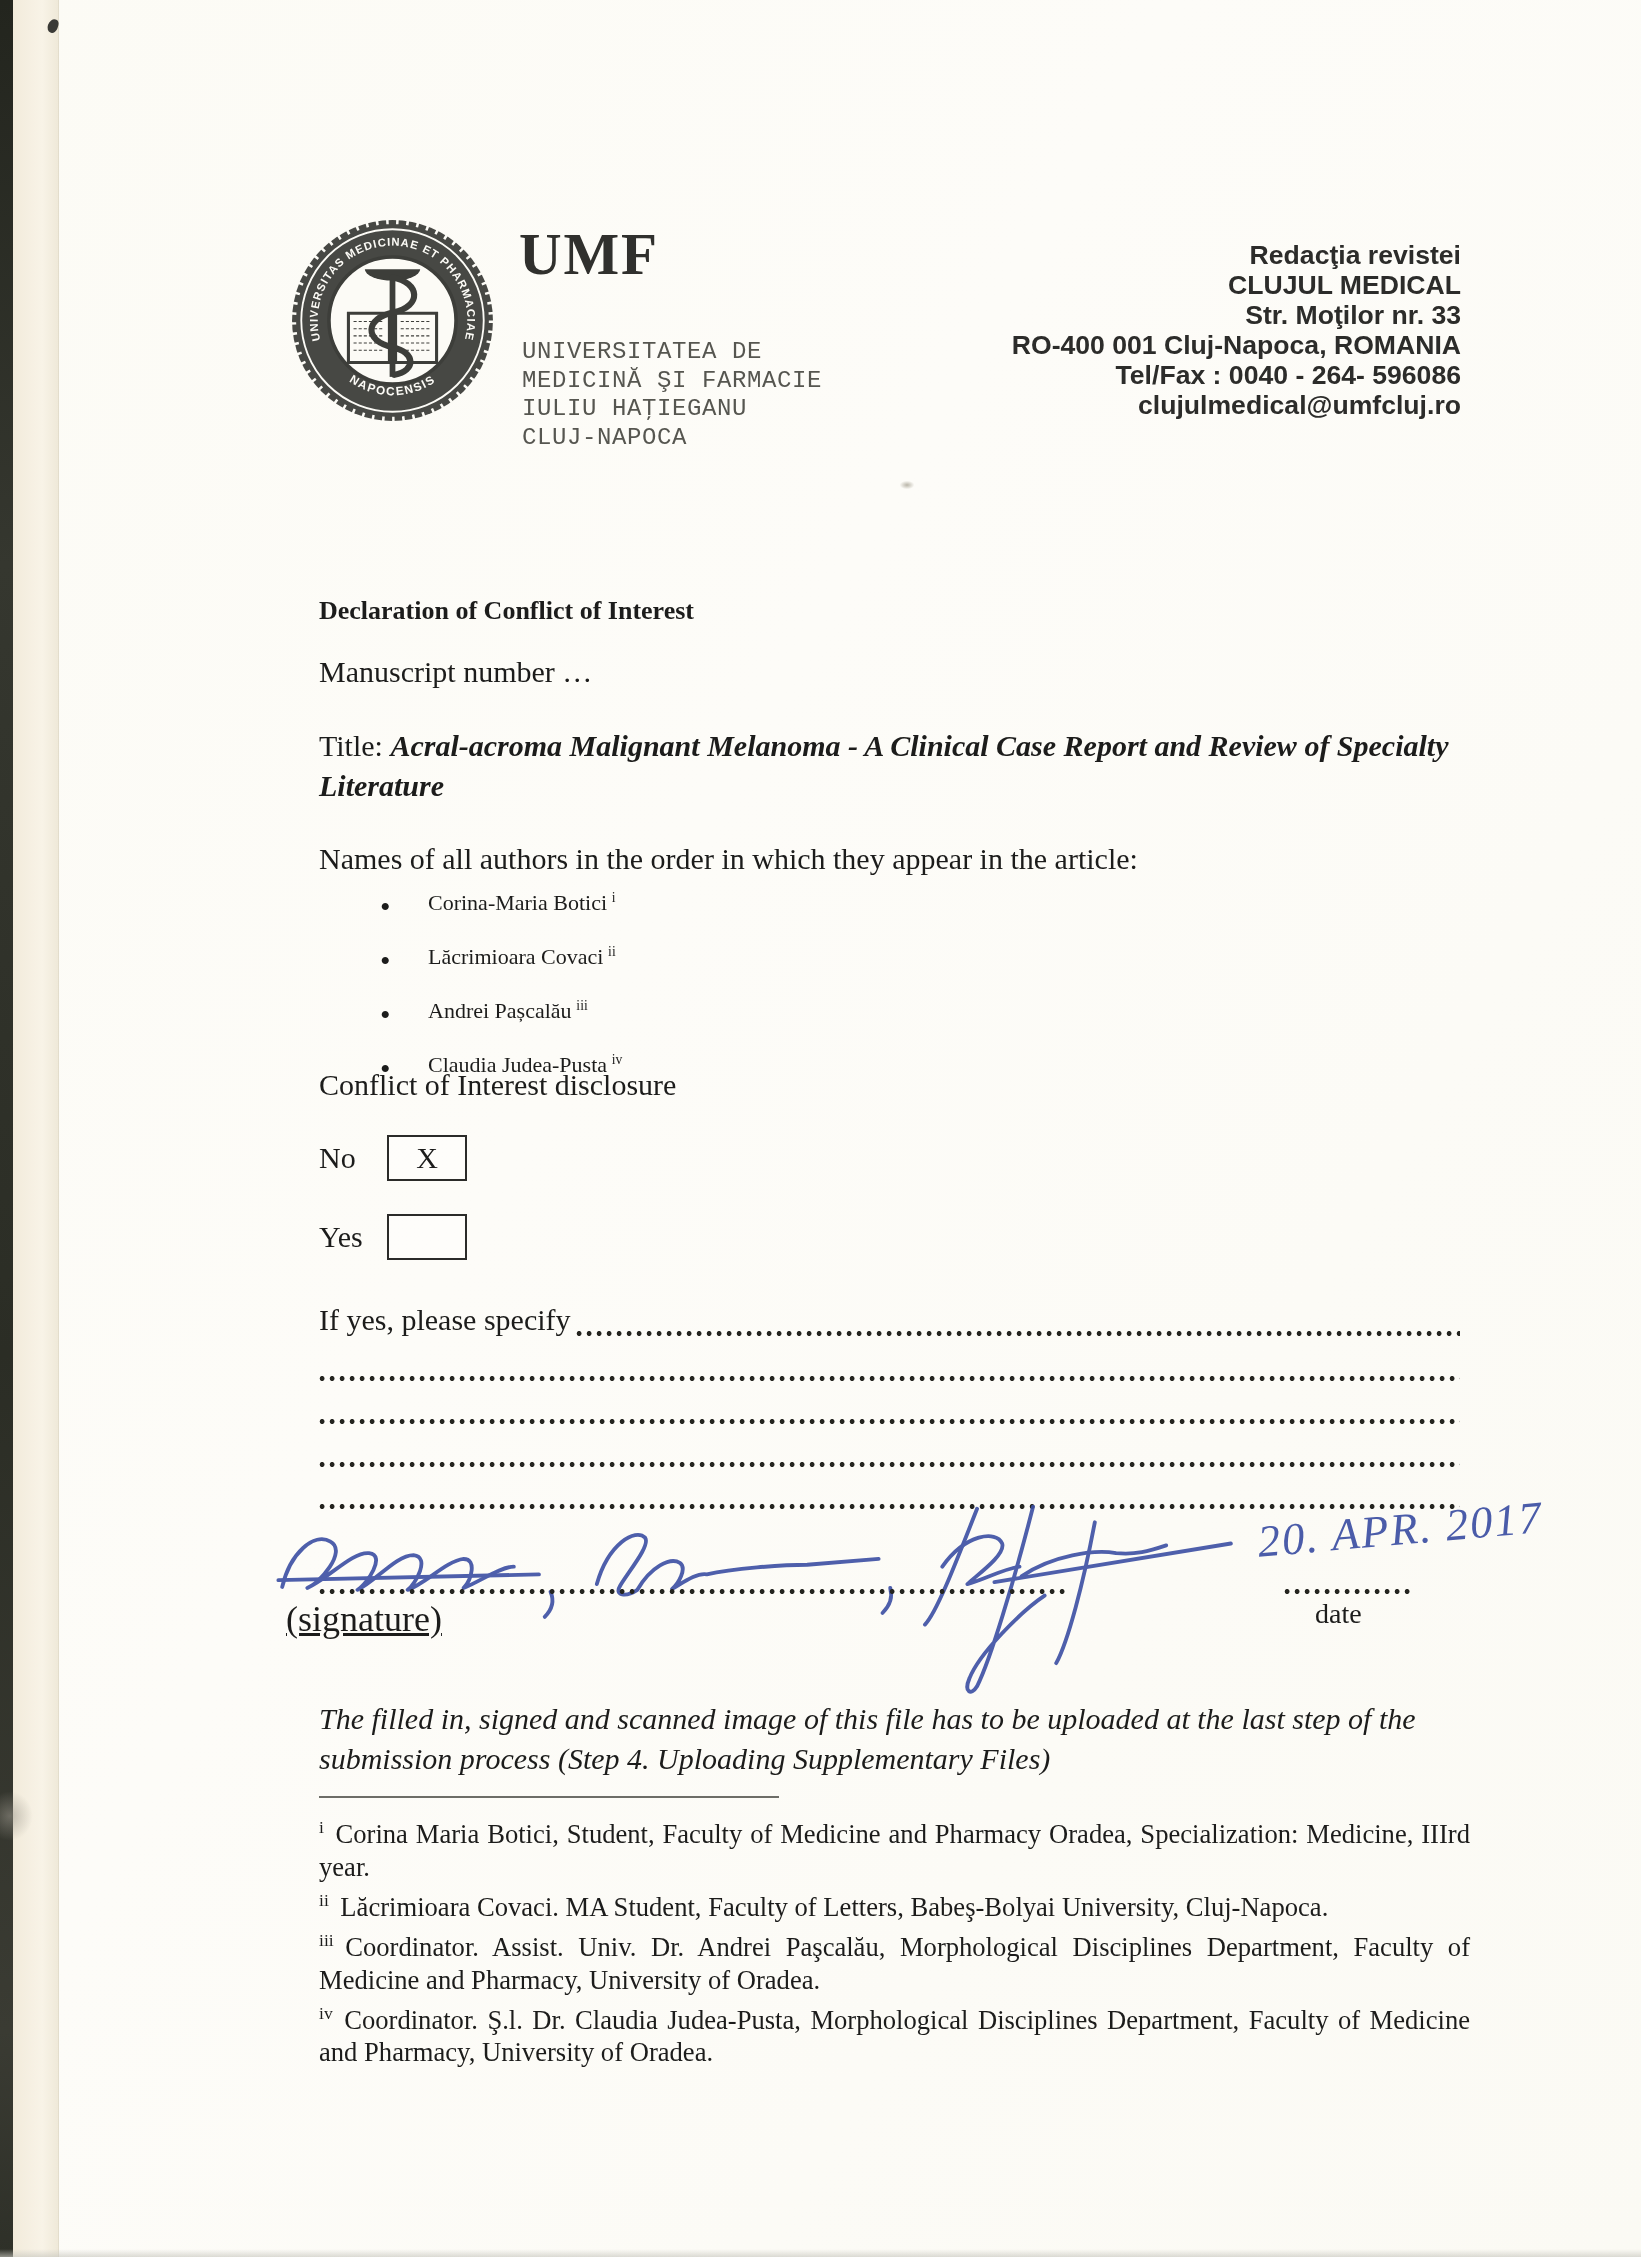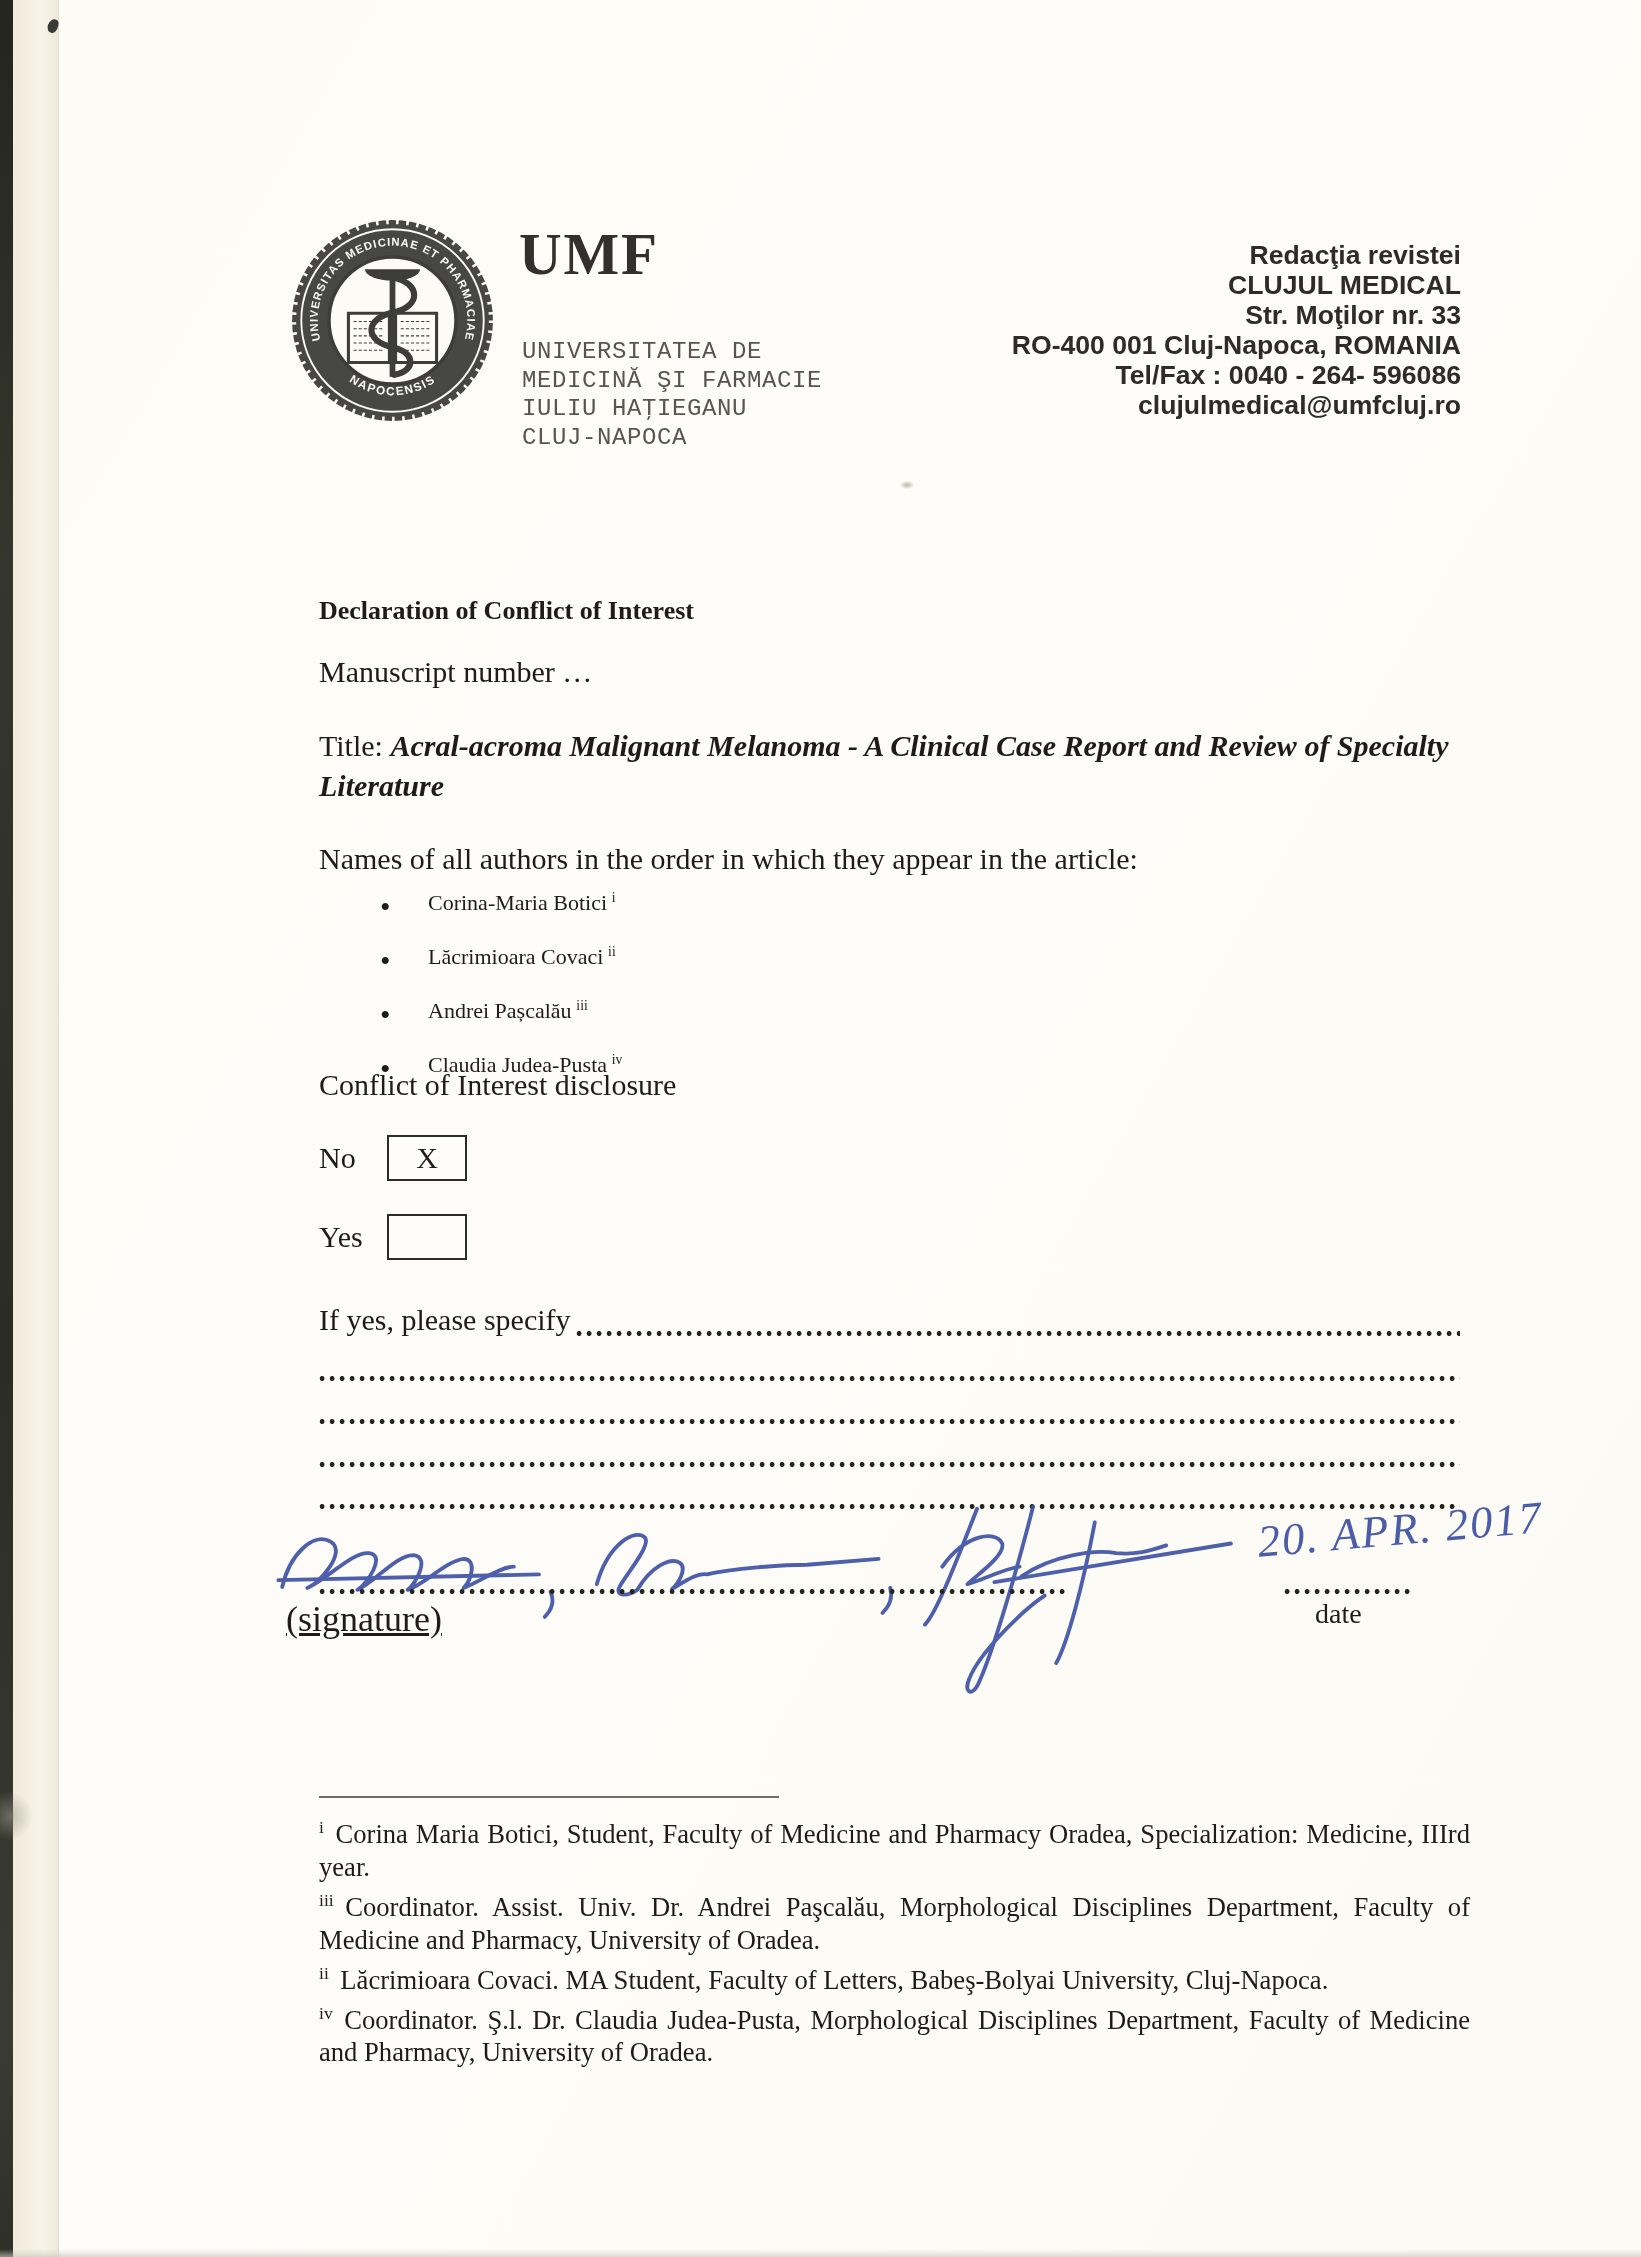--- a/index.html
+++ b/index.html
@@ -181,23 +181,24 @@
     </g>
   </svg>
 
   <div class="dots sig-dots"></div>
   <div class="sig-label">(signature)</div>
 
   <div class="date-hand">20. APR. 2017</div>
   <div class="dots date-dots"></div>
   <div class="date-label">date</div>
 
+  <div class="upload-note">The filled in, signed and scanned image of this file has to be uploaded at the last step of the submission process (Step 4. Uploading Supplementary Files)</div>
 
   <div class="fn-sep"></div>
   <div class="footnotes">
     <p><sup>i</sup><span>Corina Maria Botici, Student,  Faculty of Medicine and Pharmacy Oradea, Specialization: Medicine, IIIrd year.</span></p>
+    <p><sup>ii</sup><span>Lăcrimioara Covaci. MA Student, Faculty of Letters, Babeş-Bolyai University, Cluj-Napoca.</span></p>
     <p><sup>iii</sup><span>Coordinator. Assist. Univ. Dr. Andrei Paşcalău, Morphological Disciplines Department, Faculty of Medicine and Pharmacy, University of Oradea.</span></p>
-    <p><sup>ii</sup><span>Lăcrimioara Covaci. MA Student, Faculty of Letters, Babeş-Bolyai University, Cluj-Napoca.</span></p>
     <p><sup>iv</sup><span>Coordinator. Ş.l. Dr. Claudia Judea-Pusta, Morphological Disciplines Department, Faculty of Medicine and Pharmacy, University of Oradea.</span></p>
   </div>
 
 </div>
 
 
 </body></html>

